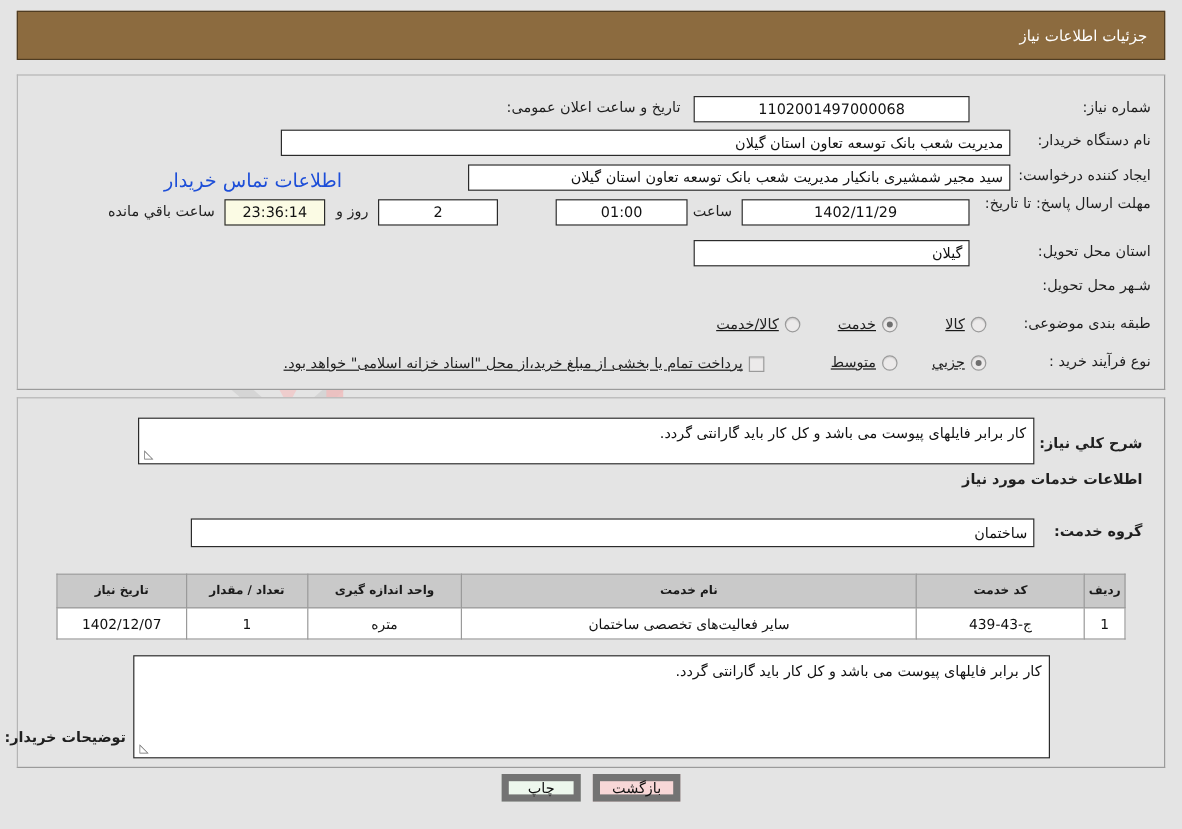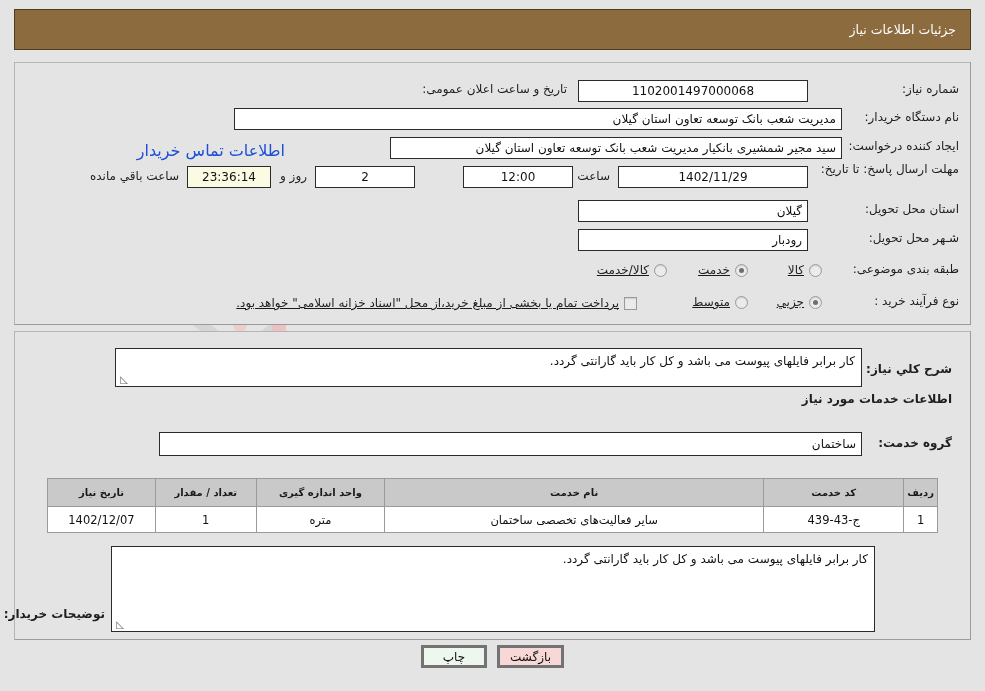--- a/index.html
+++ b/index.html
@@ -144,21 +144,21 @@
     color: #111;
     font-size: 11.5px;
   }
 
   
   .btns {
     position: absolute; left: 0; top: 645px; width: 985px;
     display: flex; justify-content: center; align-items: center; gap: 10px;
   }
   .btn {
-    border: 3px solid #737373;
+    border: 6px solid #737373;
     height: 23px; min-width: 66px;
     display: flex; align-items: center; justify-content: center;
     font-size: 12px; color: #111;
     cursor: pointer; padding: 0 10px;
   }
   .btn-print  { background: #edf7ed; }
   .btn-back   { background: #f8d7d7; }
 
   
   .wm {
@@ -238,35 +238,34 @@
     <span class="lbl">ایجاد کننده درخواست:</span>
   </div>
   <div class="box right" style="position:absolute; right:143px; top:137px; width:452px;">سید مجیر شمشیری بانکیار مدیریت شعب بانک توسعه تعاون استان گیلان</div>
   <a class="link" style="position:absolute; right:700px; top:141px;">اطلاعات تماس خریدار</a>
 
   <div class="row" style="right:26px; top:162px; display:block; width:120px;">
     <div class="lbl" style="line-height:15px; text-align:right;">مهلت ارسال پاسخ: تا تاریخ:</div>
   </div>
   <div class="box center" style="position:absolute; right:177px; top:166px; width:190px;">1402/11/29</div>
   <span class="lbl" style="position:absolute; right:375px; top:169px;">ساعت</span>
-  <div class="box center" style="position:absolute; right:412px; top:166px; width:110px;">12:00</div>
+  <div class="box center" style="position:absolute; right:412px; top:166px; width:110px;">01:00</div>
   <div class="box center" style="position:absolute; right:570px; top:166px; width:100px;">2</div>
   <span class="lbl" style="position:absolute; right:678px; top:169px;">روز و</span>
   <div class="box center cream" style="position:absolute; right:714px; top:166px; width:84px;">23:36:14</div>
   <span class="lbl" style="position:absolute; right:806px; top:169px;">ساعت باقي مانده</span>
 
   <div class="row" style="right:26px; top:202px;">
     <span class="lbl">استان محل تحویل:</span>
   </div>
   <div class="box right" style="position:absolute; right:177px; top:200px; width:230px;">گیلان</div>
 
   <div class="row" style="right:26px; top:231px;">
     <span class="lbl">شـهر محل تحویل:</span>
   </div>
-  <div class="box right" style="position:absolute; right:177px; top:229px; width:230px;">رودبار</div>
 
   <div class="row" style="right:26px; top:262px;">
     <span class="lbl">طبقه بندی موضوعی:</span>
   </div>
   <div class="radio-wrap" style="position:absolute; right:163px; top:263px;">
     <span class="radio"></span>
     <span class="lbl">کالا</span>
   </div>
   <div class="radio-wrap" style="position:absolute; right:237px; top:263px;">
     <span class="radio on"></span>

